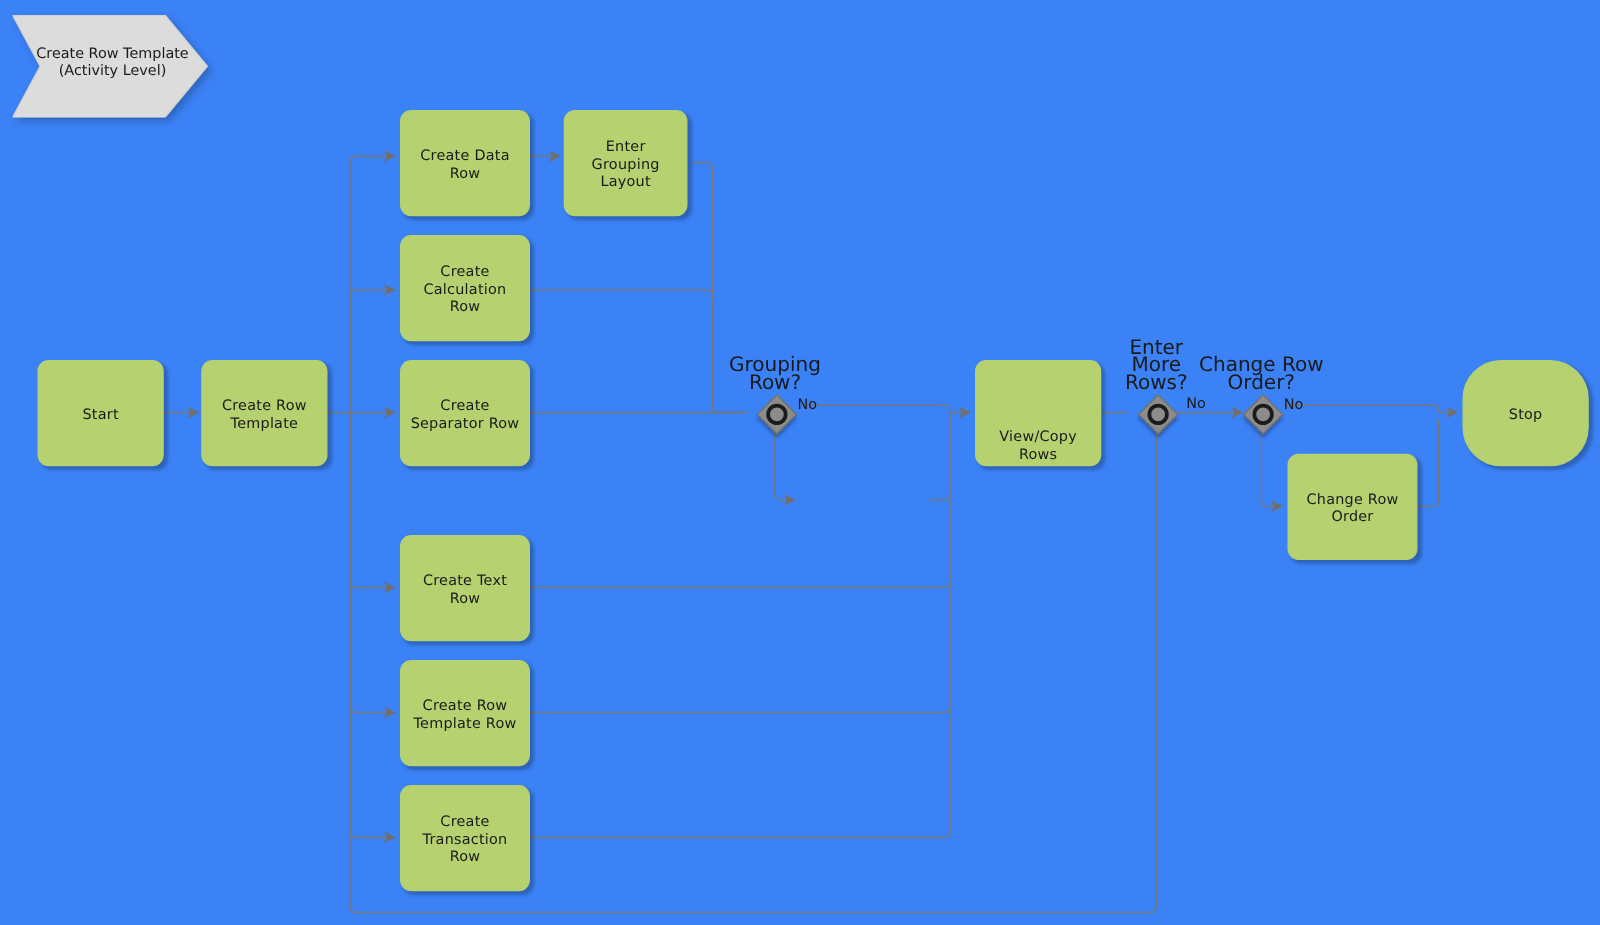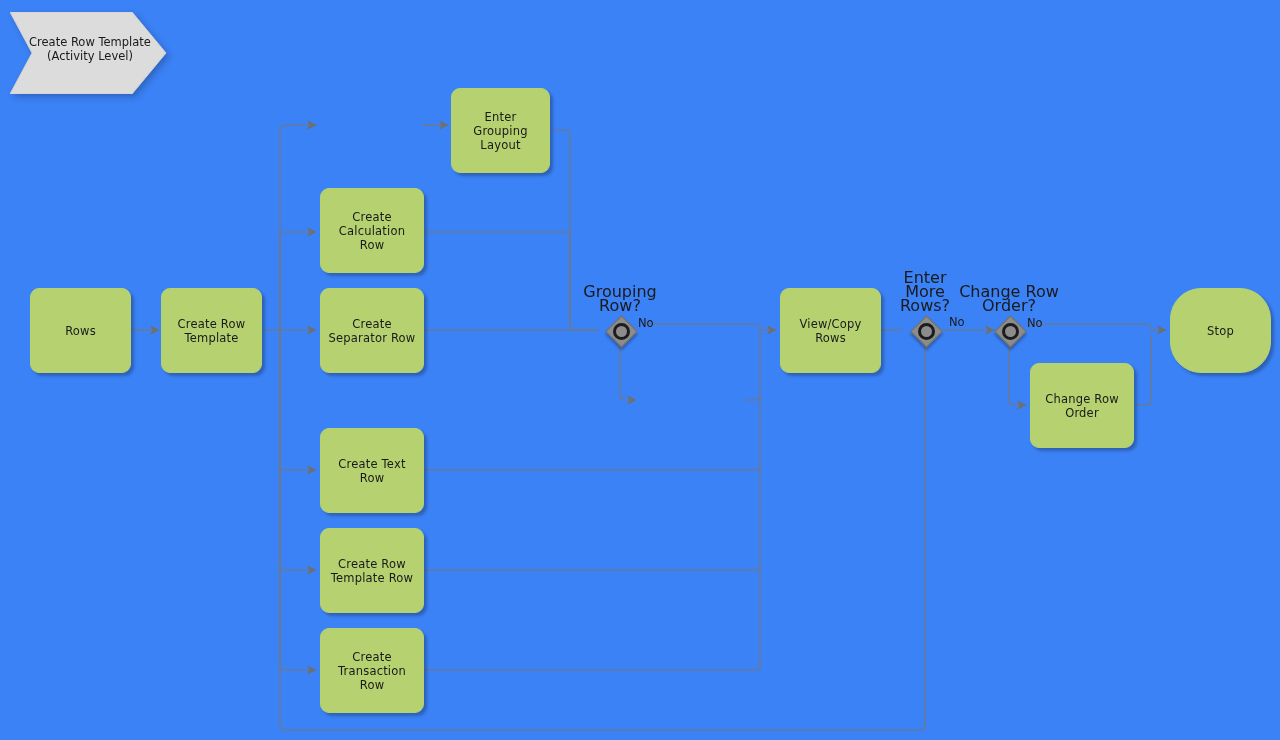--- a/index.html
+++ b/index.html
@@ -195,28 +195,32 @@
 
   <div class="pool-banner" style="left:10px; top:12px; width:160px; height:82px;">
     <svg class="banner-shape" width="160" height="82" viewBox="0 0 160 82">
       <path d="M 0 0 L 122 0 L 156 41 L 122 82 L 0 82 L 22 41 Z" fill="#dcdcdc" stroke="#cfcfcf" stroke-width="1"></path>
     </svg>
     <div class="banner-text" style="left:13px; top:23px;">Create Row Template
 (Activity Level)</div>
   </div>
 
   <div class="task" style="left:30px; top:288px; width:101px; height:85px;">
-    <span>Rows</span>
+    <span>Start</span>
   </div>
 
   <div class="task" style="left:161px; top:288px; width:101px; height:85px;">
     <span>Create Row
 Template</span>
   </div>
 
+  <div class="task" style="left:320px; top:88px; width:104px; height:85px;">
+    <span>Create Data
+Row</span>
+  </div>
 
   <div class="task" style="left:451px; top:88px; width:99px; height:85px;">
     <span>Enter Grouping
 Layout</span>
   </div>
 
   <div class="task" style="left:320px; top:188px; width:104px; height:85px;">
     <span>Create
 Calculation Row</span>
   </div>
@@ -234,21 +238,21 @@
     <span>Create Row
 Template Row</span>
   </div>
 
   <div class="task" style="left:320px; top:628px; width:104px; height:85px;">
     <span>Create
 Transaction Row</span>
   </div>
 
 
-  <div class="task" style="left:780px; top:288px; width:101px; height:85px;">
+  <div class="task" style="left:780px; top:288px; width:101px; height:85px;align-items:flex-end;">
     <span>View/Copy Rows</span>
   </div>
 
   <div class="task" style="left:1030px; top:363px; width:104px; height:85px;">
     <span>Change Row
 Order</span>
   </div>
 
   <div class="task" style="left:1170px; top:288px; width:101px; height:85px;border-radius:31px;">
     <span>Stop</span>

